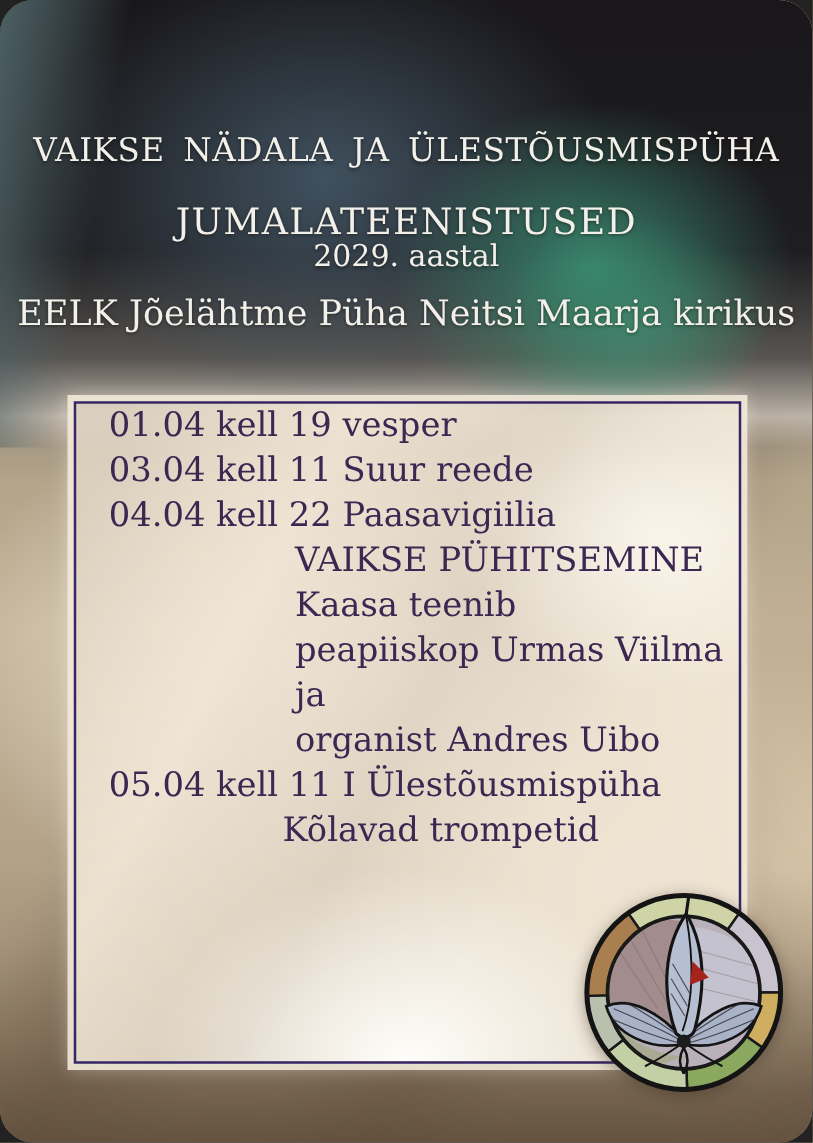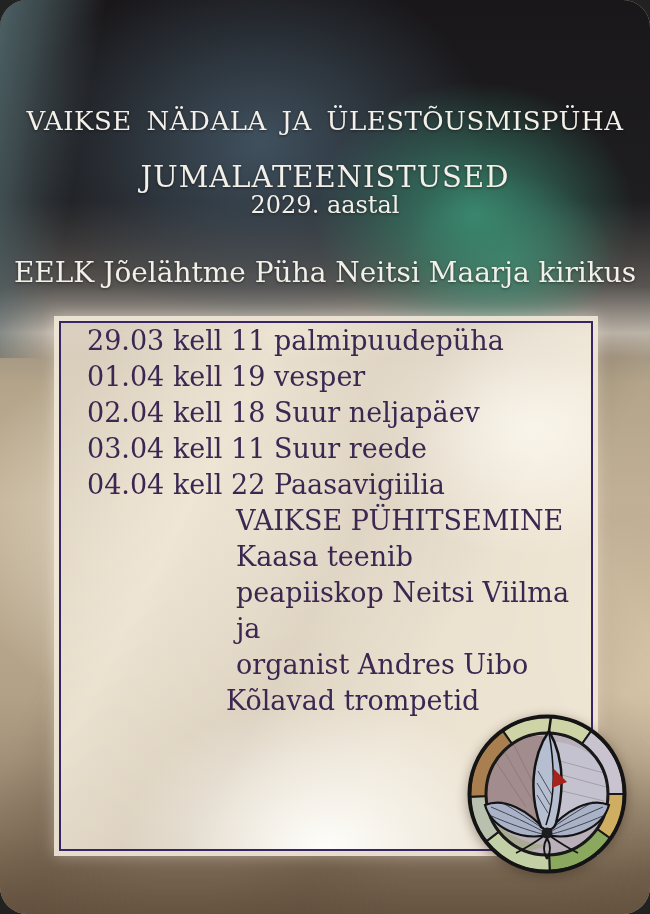--- a/index.html
+++ b/index.html
@@ -39,21 +39,21 @@
       linear-gradient(100deg, #4d6165 0%, rgba(77,97,101,0.65) 6%, rgba(77,97,101,0) 15%),
       linear-gradient(180deg, #19171a 0%, #1e1d20 56%, rgba(85,82,79,0.95) 80%,
                       rgba(200,192,182,0.75) 93%, rgba(203,193,180,0) 100%);
   }
   
   .titles{position:absolute;left:0;top:0;width:650px;z-index:4;color:#f3f0e9;text-align:center;}
   .titles div{position:absolute;width:100%;left:0;text-shadow:0 1px 3px rgba(0,0,0,0.45);}
   .t1{top:106px;font-size:26px;letter-spacing:0.5px;word-spacing:6px;}
   .t2{top:160px;font-size:29px;letter-spacing:1px;}
   .t-year{top:191px;font-size:24px;}
-  .t-loc{top:256px;font-size:28px;}
+  .t-loc{top:234px;font-size:28px;}
   
   .panel{
     position:absolute;left:54px;top:316px;width:544px;height:540px;z-index:3;
     background:rgba(243,234,217,0.90);
     box-shadow:0 0 14px rgba(255,250,240,0.35);
   }
   .panel-inner{
     position:absolute;inset:5px;
     border:2px solid #372566;
     background:
@@ -88,29 +88,28 @@
 
   <div class="titles">
     <div class="t1">VAIKSE NÄDALA JA ÜLESTÕUSMISPÜHA</div>
     <div class="t2">JUMALATEENISTUSED</div>
     <div class="t-year">2029. aastal</div>
     <div class="t-loc">EELK Jõelähtme Püha Neitsi Maarja kirikus</div>
   </div>
 
   <div class="panel">
     <div class="panel-inner">
-      <p class="l1">29.03 kell 11 palmipuudepüha</p>
       <p class="l2">01.04 kell 19 vesper</p>
-      <p class="l3">02.04 kell 18 Suur neljapäev</p>
       <p class="l4">03.04 kell 11 Suur reede</p>
       <p class="l5">04.04 kell 22 Paasavigiilia</p>
       <p class="l6 ind">VAIKSE PÜHITSEMINE</p>
       <p class="l7 ind">Kaasa teenib</p>
-      <p class="l8 ind">peapiiskop Neitsi Viilma ja</p>
+      <p class="l8 ind">peapiiskop Urmas Viilma ja</p>
       <p class="l9 ind">organist Andres Uibo</p>
+      <p class="l10">05.04 kell 11 I Ülestõusmispüha</p>
       <p class="l11 ind2">Kõlavad trompetid</p>
     </div>
   </div>
 
   <div class="glass">
     <svg width="166" height="166" viewBox="0 0 166 166" xmlns="http://www.w3.org/2000/svg" aria-hidden="true">
 
       <circle cx="83" cy="83" r="77" fill="#b9b0ba"></circle>
       <path d="M20,42 Q50,20 83,26 L83,120 Q48,120 17,94 Z" fill="#9c8382" opacity="0.8"></path>
       <path d="M83,30 Q132,32 148,72 L146,102 Q118,120 83,118 Z" fill="#c7c5d3" opacity="0.85"></path>

